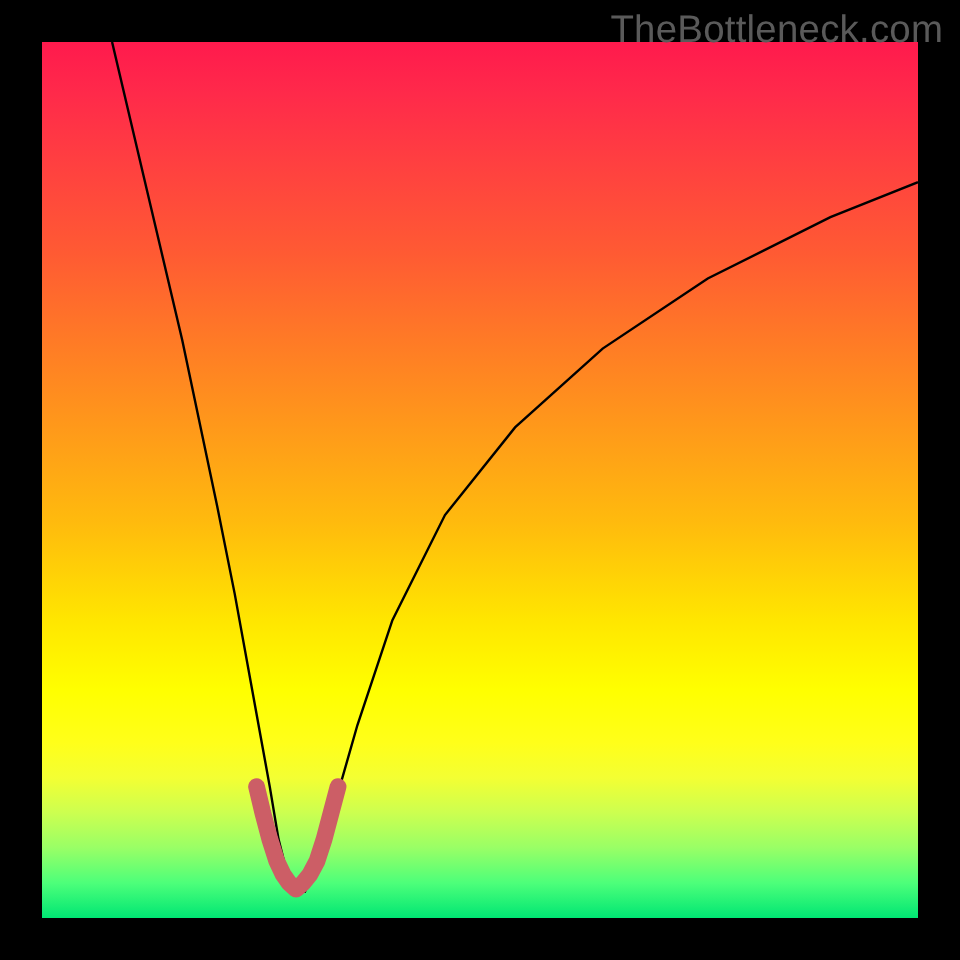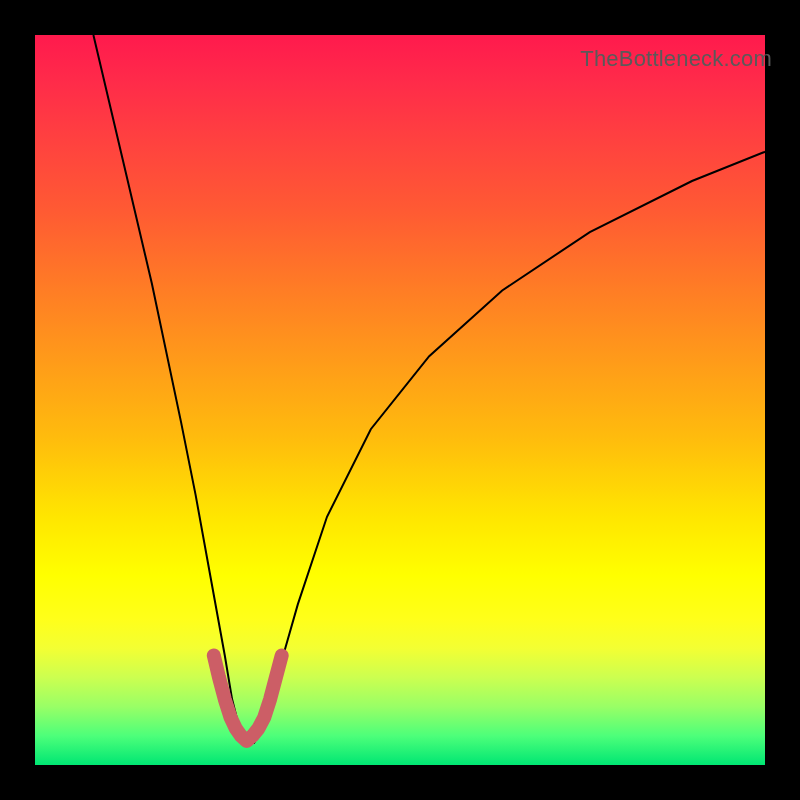--- a/index.html
+++ b/index.html
@@ -41,27 +41,26 @@
       #f3ff33 84%,
       #ccff50 88%,
       #99ff66 92%,
       #4dff7a 96%,
       #00e673 100%
     );
   }
   .watermark {
     position: absolute;
     top: 6px;
-    right: 28px;
+    right: 14px;
     color: #5a5a5a;
-    font-size: 22px;
+    font-size: 32px;
     font-weight: 400;
     letter-spacing: 0.2px;
     z-index: 10;
-    margin-top: 40px;
   }
   svg.curve {
     position: absolute;
     inset: 0;
     width: 100%;
     height: 100%;
   }
 </style>
 </head>
 <body>

